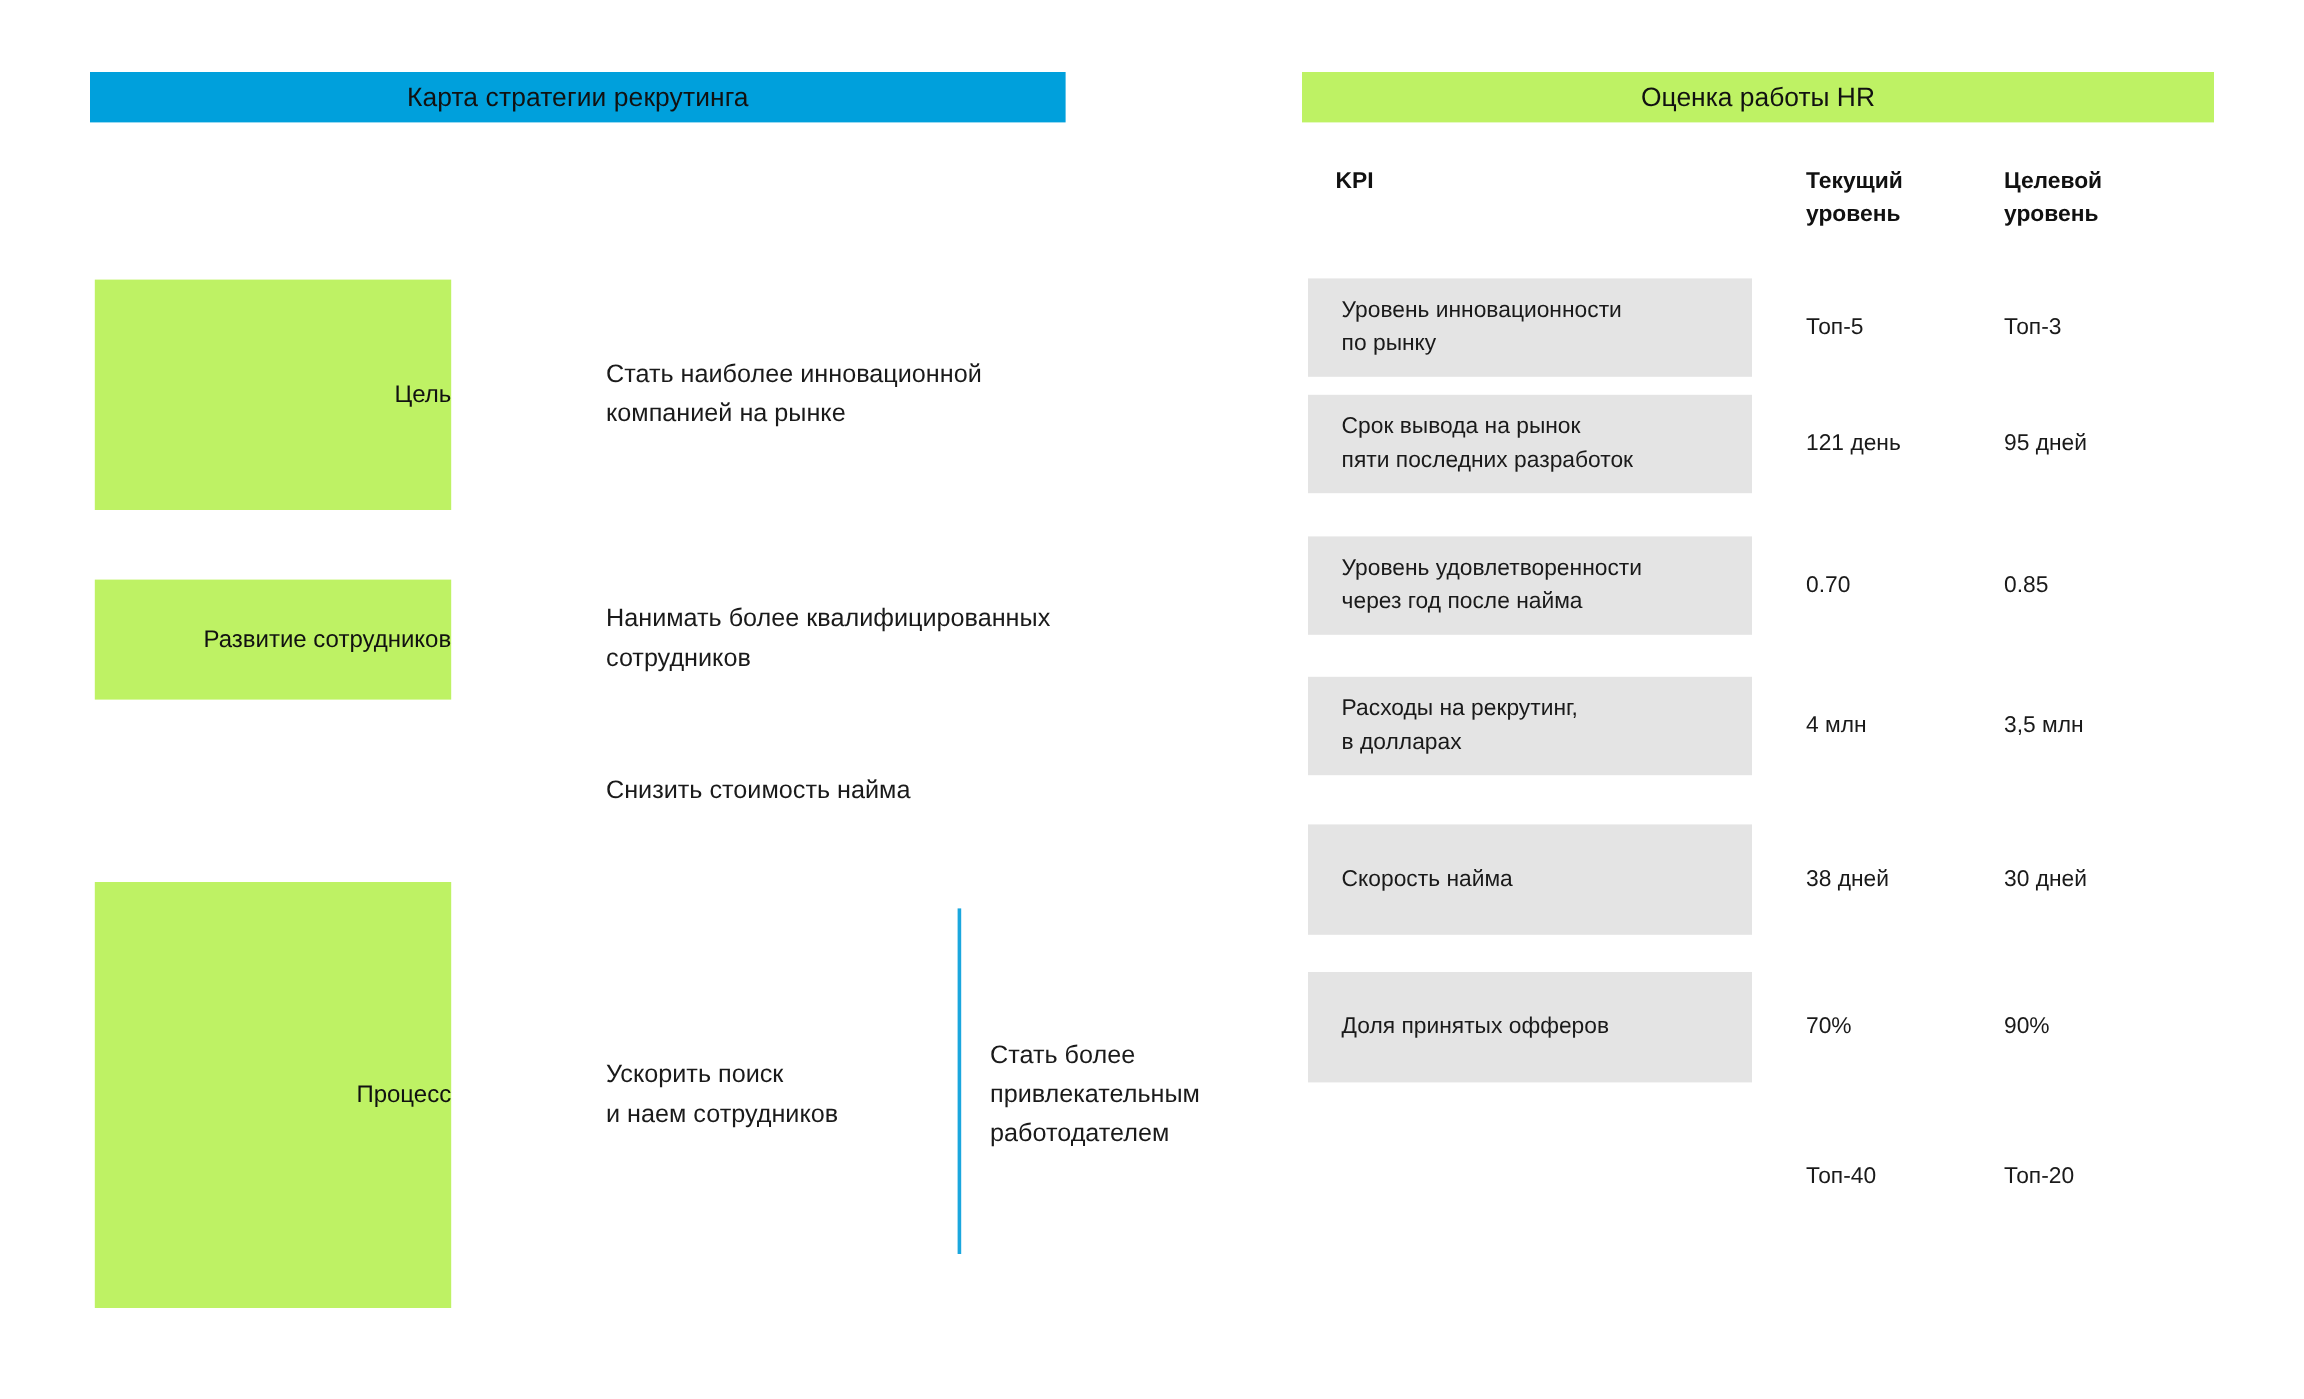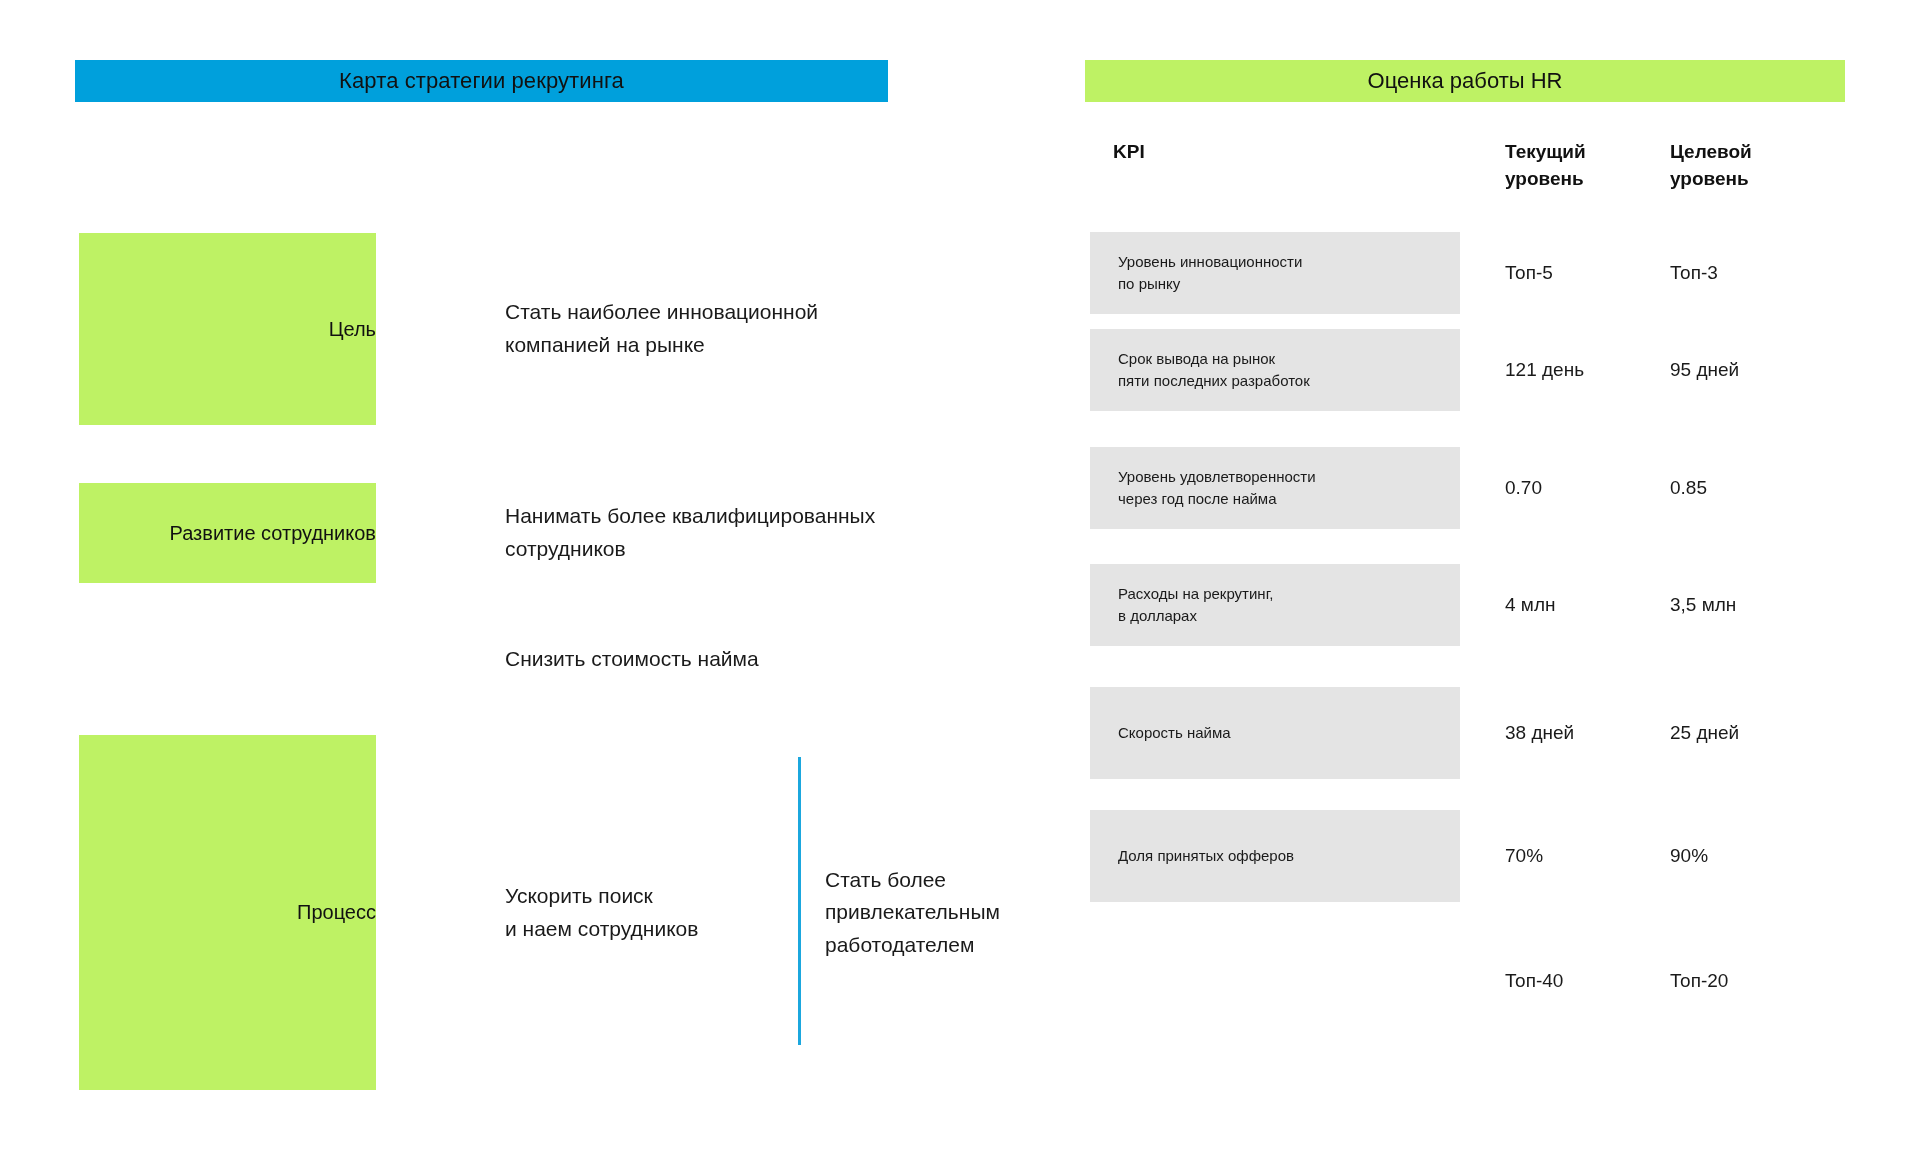--- a/index.html
+++ b/index.html
@@ -211,21 +211,21 @@
     top: 0;
     width: 370px;
     height: 100%;
     background: #e4e4e4;
     display: flex;
     align-items: center;
   }
   .kpi-name-cell .kpi-name {
     padding-left: 28px;
     padding-right: 12px;
-    font-size: 15px;
+    font-size: 19px;
     line-height: 1.45;
     color: #1a1a1a;
     white-space: pre-line;
   }
 
   .kpi-value {
     position: absolute;
     top: 0;
     height: 100%;
     display: flex;
@@ -346,21 +346,21 @@
         </div>
         <span class="kpi-value current">4 млн</span>
         <span class="kpi-value target">3,5 млн</span>
       </div>
 
       <div class="kpi-row k4">
         <div class="kpi-name-cell">
           <span class="kpi-name">Скорость найма</span>
         </div>
         <span class="kpi-value current">38 дней</span>
-        <span class="kpi-value target">25 дней</span>
+        <span class="kpi-value target">30 дней</span>
       </div>
 
       <div class="kpi-row k5">
         <div class="kpi-name-cell">
           <span class="kpi-name">Доля принятых офферов</span>
         </div>
         <span class="kpi-value current">70%</span>
         <span class="kpi-value target">90%</span>
       </div>
 

